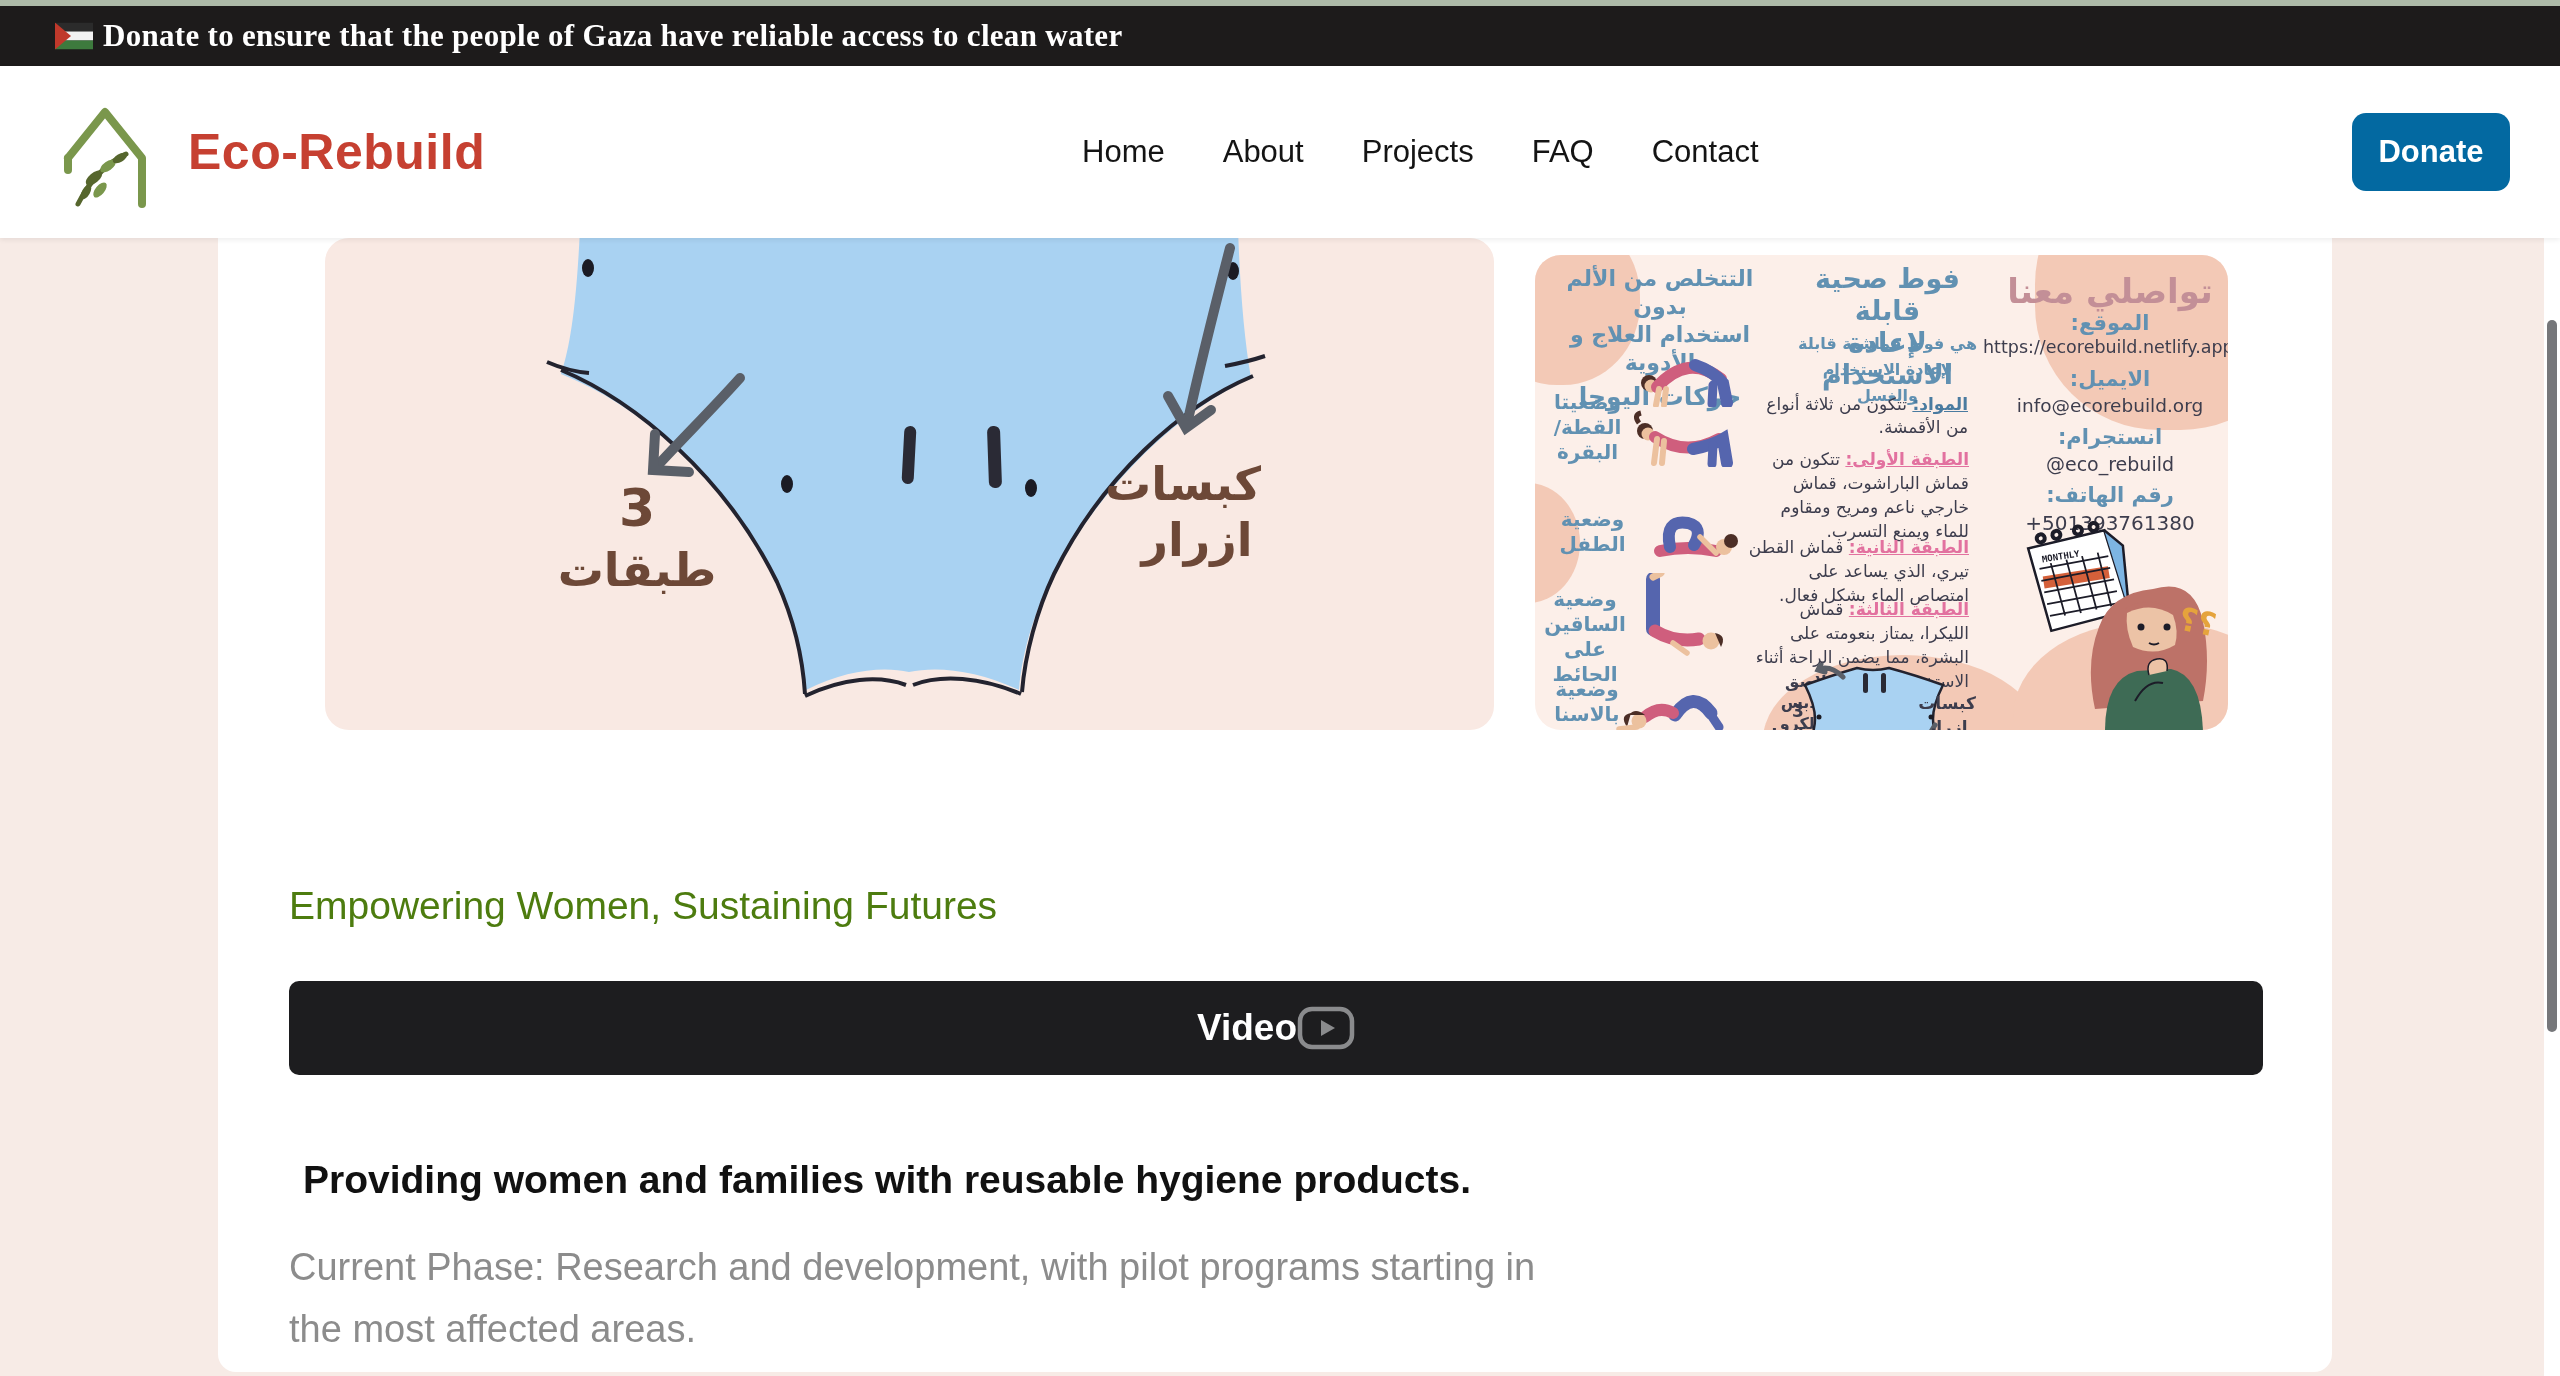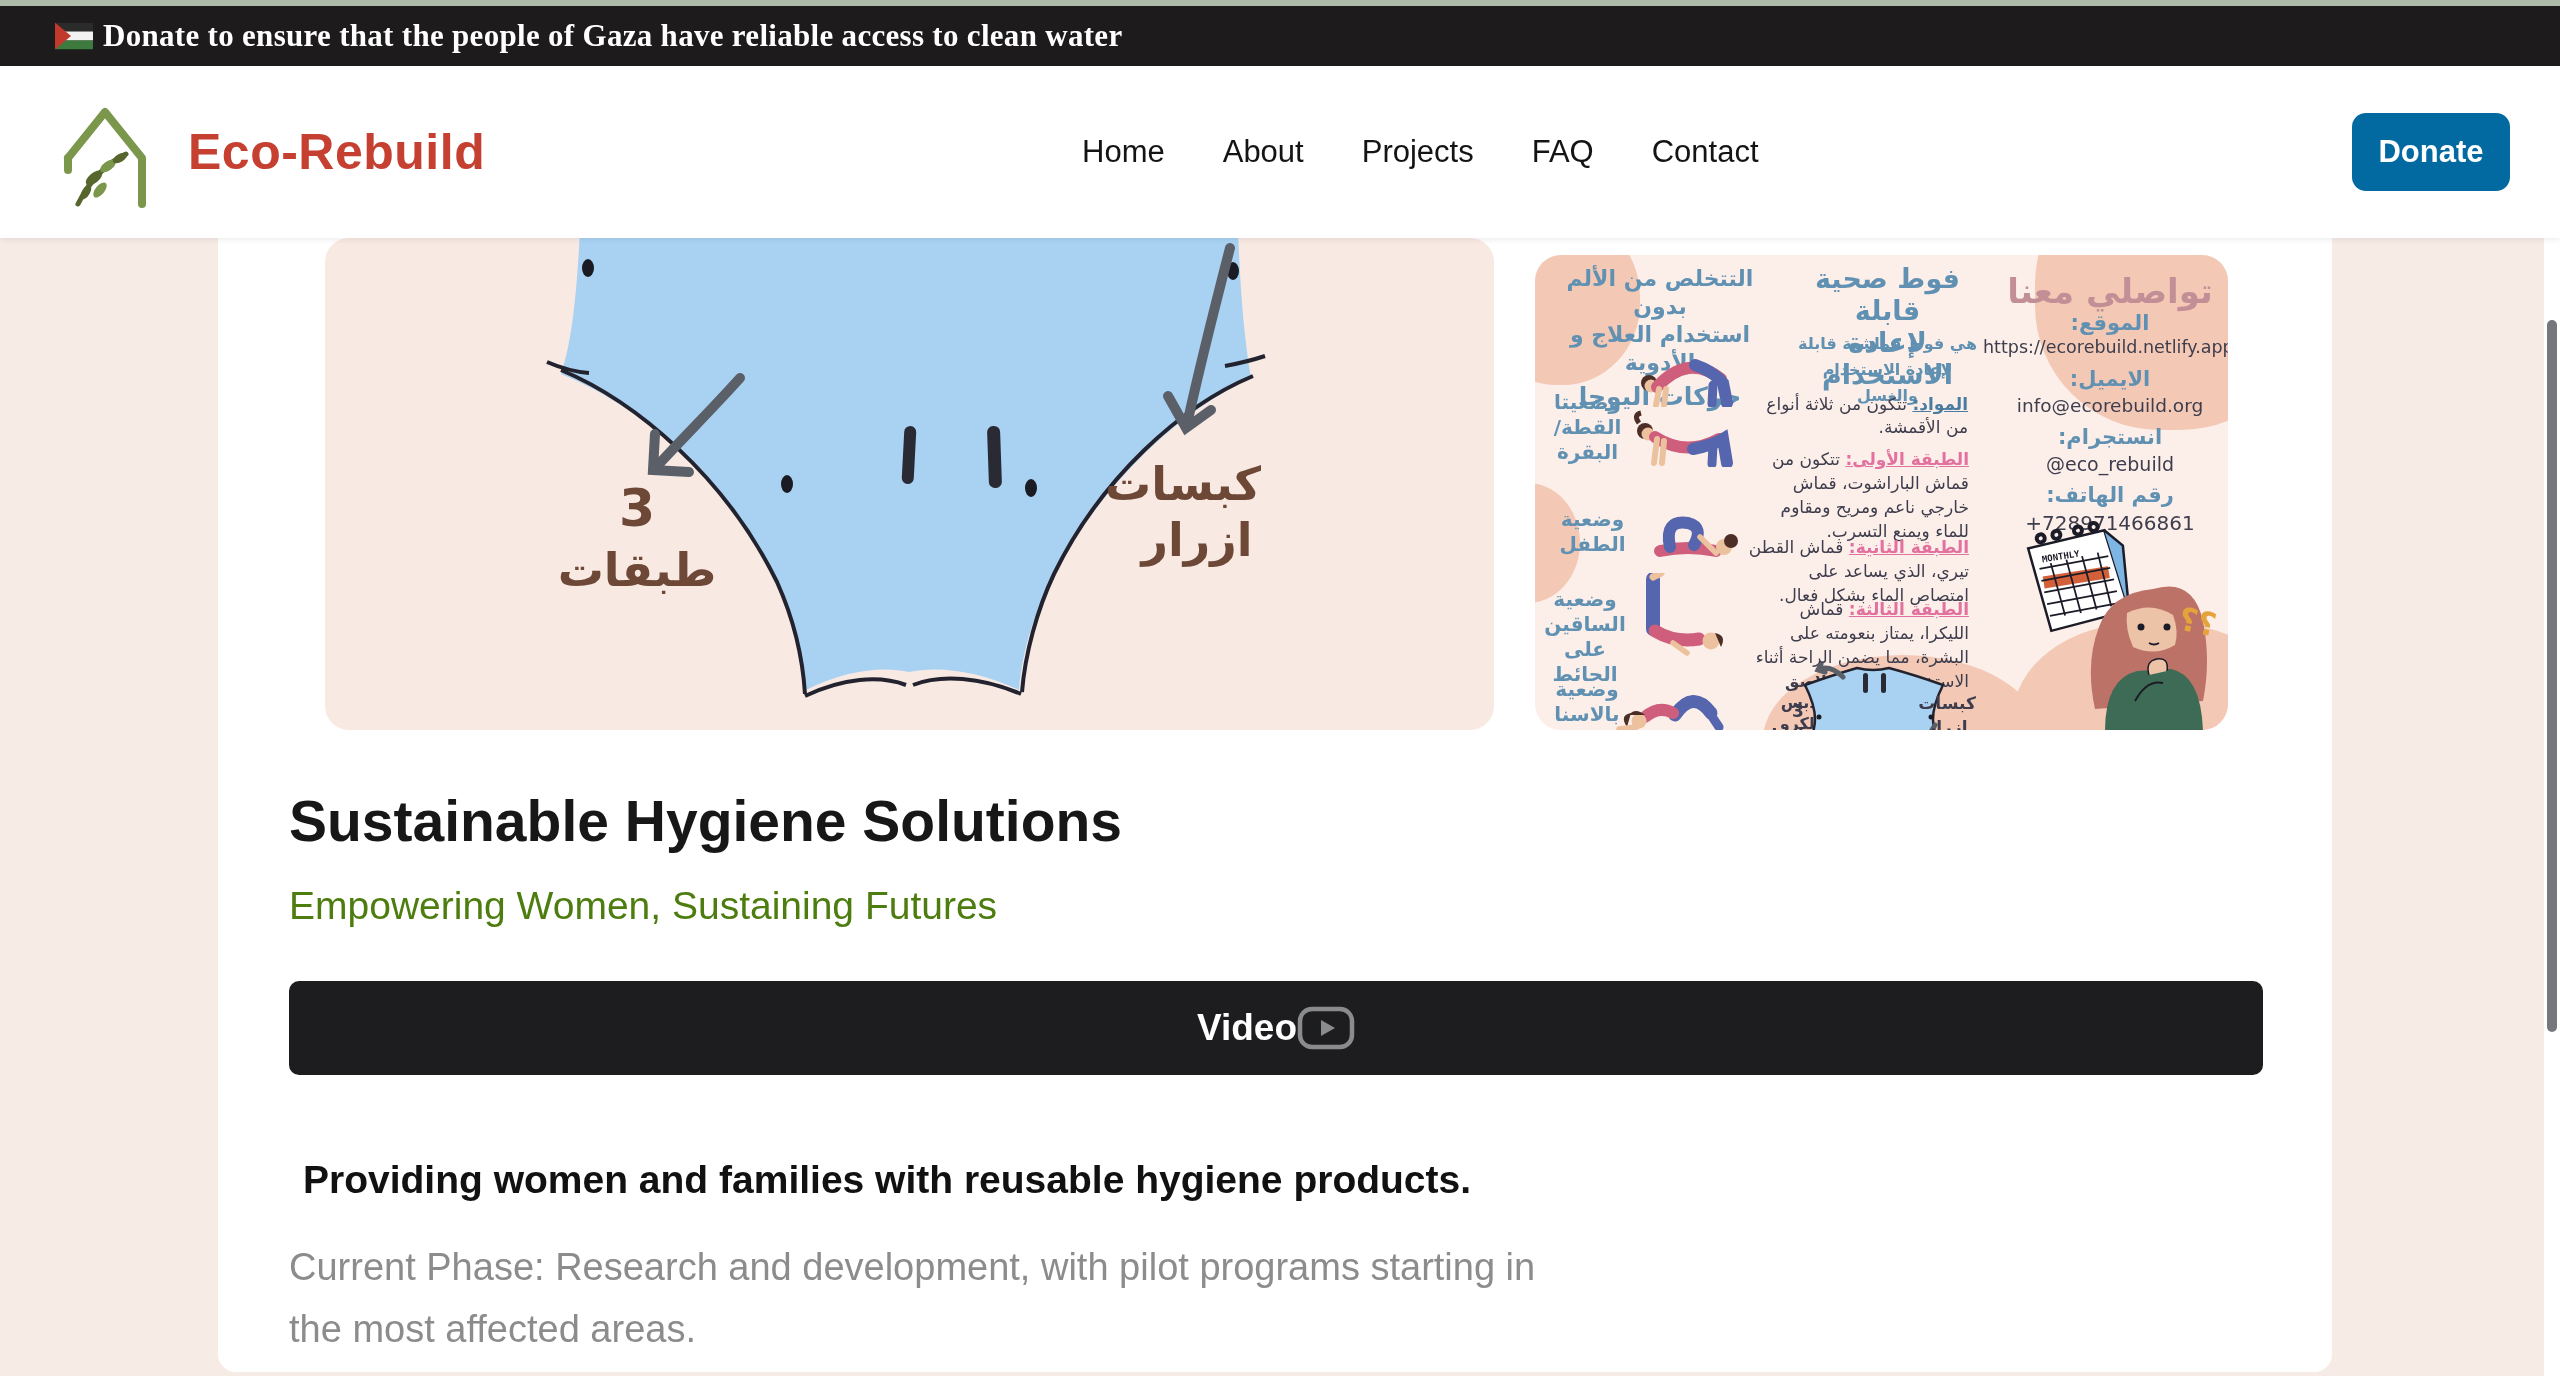--- a/index.html
+++ b/index.html
@@ -261,21 +261,21 @@
       <span class="ig-blue" style="font-weight:bold;">الايميل:</span>
     </div>
     <div class="abs ig-center ig-dark" style="left:455px; top:140px; width:240px; font-size:18.5px;">info@ecorebuild.org</div>
     <div class="abs ig-center" style="left:465px; top:170px; width:220px; font-size:21px;" dir="rtl">
       <span class="ig-blue" style="font-weight:bold;">انستجرام:</span>
     </div>
     <div class="abs ig-center ig-dark" style="left:455px; top:198px; width:240px; font-size:19px;">@eco_rebuild</div>
     <div class="abs ig-center" style="left:465px; top:228px; width:220px; font-size:21px;" dir="rtl">
       <span class="ig-blue" style="font-weight:bold;">رقم الهاتف:</span>
     </div>
-    <div class="abs ig-center ig-dark" style="left:455px; top:256px; width:240px; font-size:20px;">+728971466861</div>
+    <div class="abs ig-center ig-dark" style="left:455px; top:256px; width:240px; font-size:20px;">+501393761380</div>
 
     <svg class="figsvg" style="left:488px; top:268px; transform:rotate(-9deg);" width="110" height="105" viewBox="0 0 110 105">
       <path d="M88,12 L100,95 L20,103 L10,18 Z" fill="#ffffff" stroke="#1c1c28" stroke-width="2.5"></path>
       <path d="M88,12 L104,30 L100,95" fill="#7db5e3" stroke="#1c1c28" stroke-width="2.5"></path>
       <g stroke="#1c1c28" stroke-width="4" fill="none">
         <circle cx="24" cy="10" r="4"></circle>
           <circle cx="40" cy="9" r="4"></circle>
           <circle cx="62" cy="8" r="4"></circle>
           <circle cx="78" cy="7" r="4"></circle>
       </g>
@@ -294,21 +294,20 @@
       <circle cx="66" cy="44" r="3.5" fill="#1c1c28"></circle>
         <circle cx="92" cy="44" r="3.5" fill="#1c1c28"></circle>
       <path d="M74,60 Q79,63 84,60" stroke="#1c1c28" stroke-width="2" fill="none"></path>
       <path d="M30,148 Q30,96 62,88 L96,86 Q126,92 128,148 Z" fill="#3e6b55"></path>
       <path d="M74,92 Q70,78 82,76 Q94,74 92,88" fill="#ecc3a6" stroke="#1c1c28" stroke-width="1.5"></path>
       <path d="M60,118 Q72,96 88,100" stroke="#1c1c28" stroke-width="2" fill="none"></path>
     </svg>
     <div class="abs" style="left:644px; top:348px; font-size:32px; font-weight:bold; color:#e5a33c; transform:rotate(12deg);">؟؟</div>
   </div>
 
-  <h1 id="sec-title" class="abs">Sustainable Hygiene Solutions</h1>
   <h2 id="sec-sub" class="abs">Empowering Women, Sustaining Futures</h2>
 
   <button id="video-btn" class="abs">
     <span id="video-label">Video</span>
     <svg width="58" height="44" viewBox="0 0 58 44">
       <rect x="3" y="3" width="52" height="38" rx="12" fill="none" stroke="#8a8b8d" stroke-width="4.5"></rect>
       <path d="M24,14 L38,22 L24,30 Z" fill="#8a8b8d"></path>
     </svg>
   </button>
 

